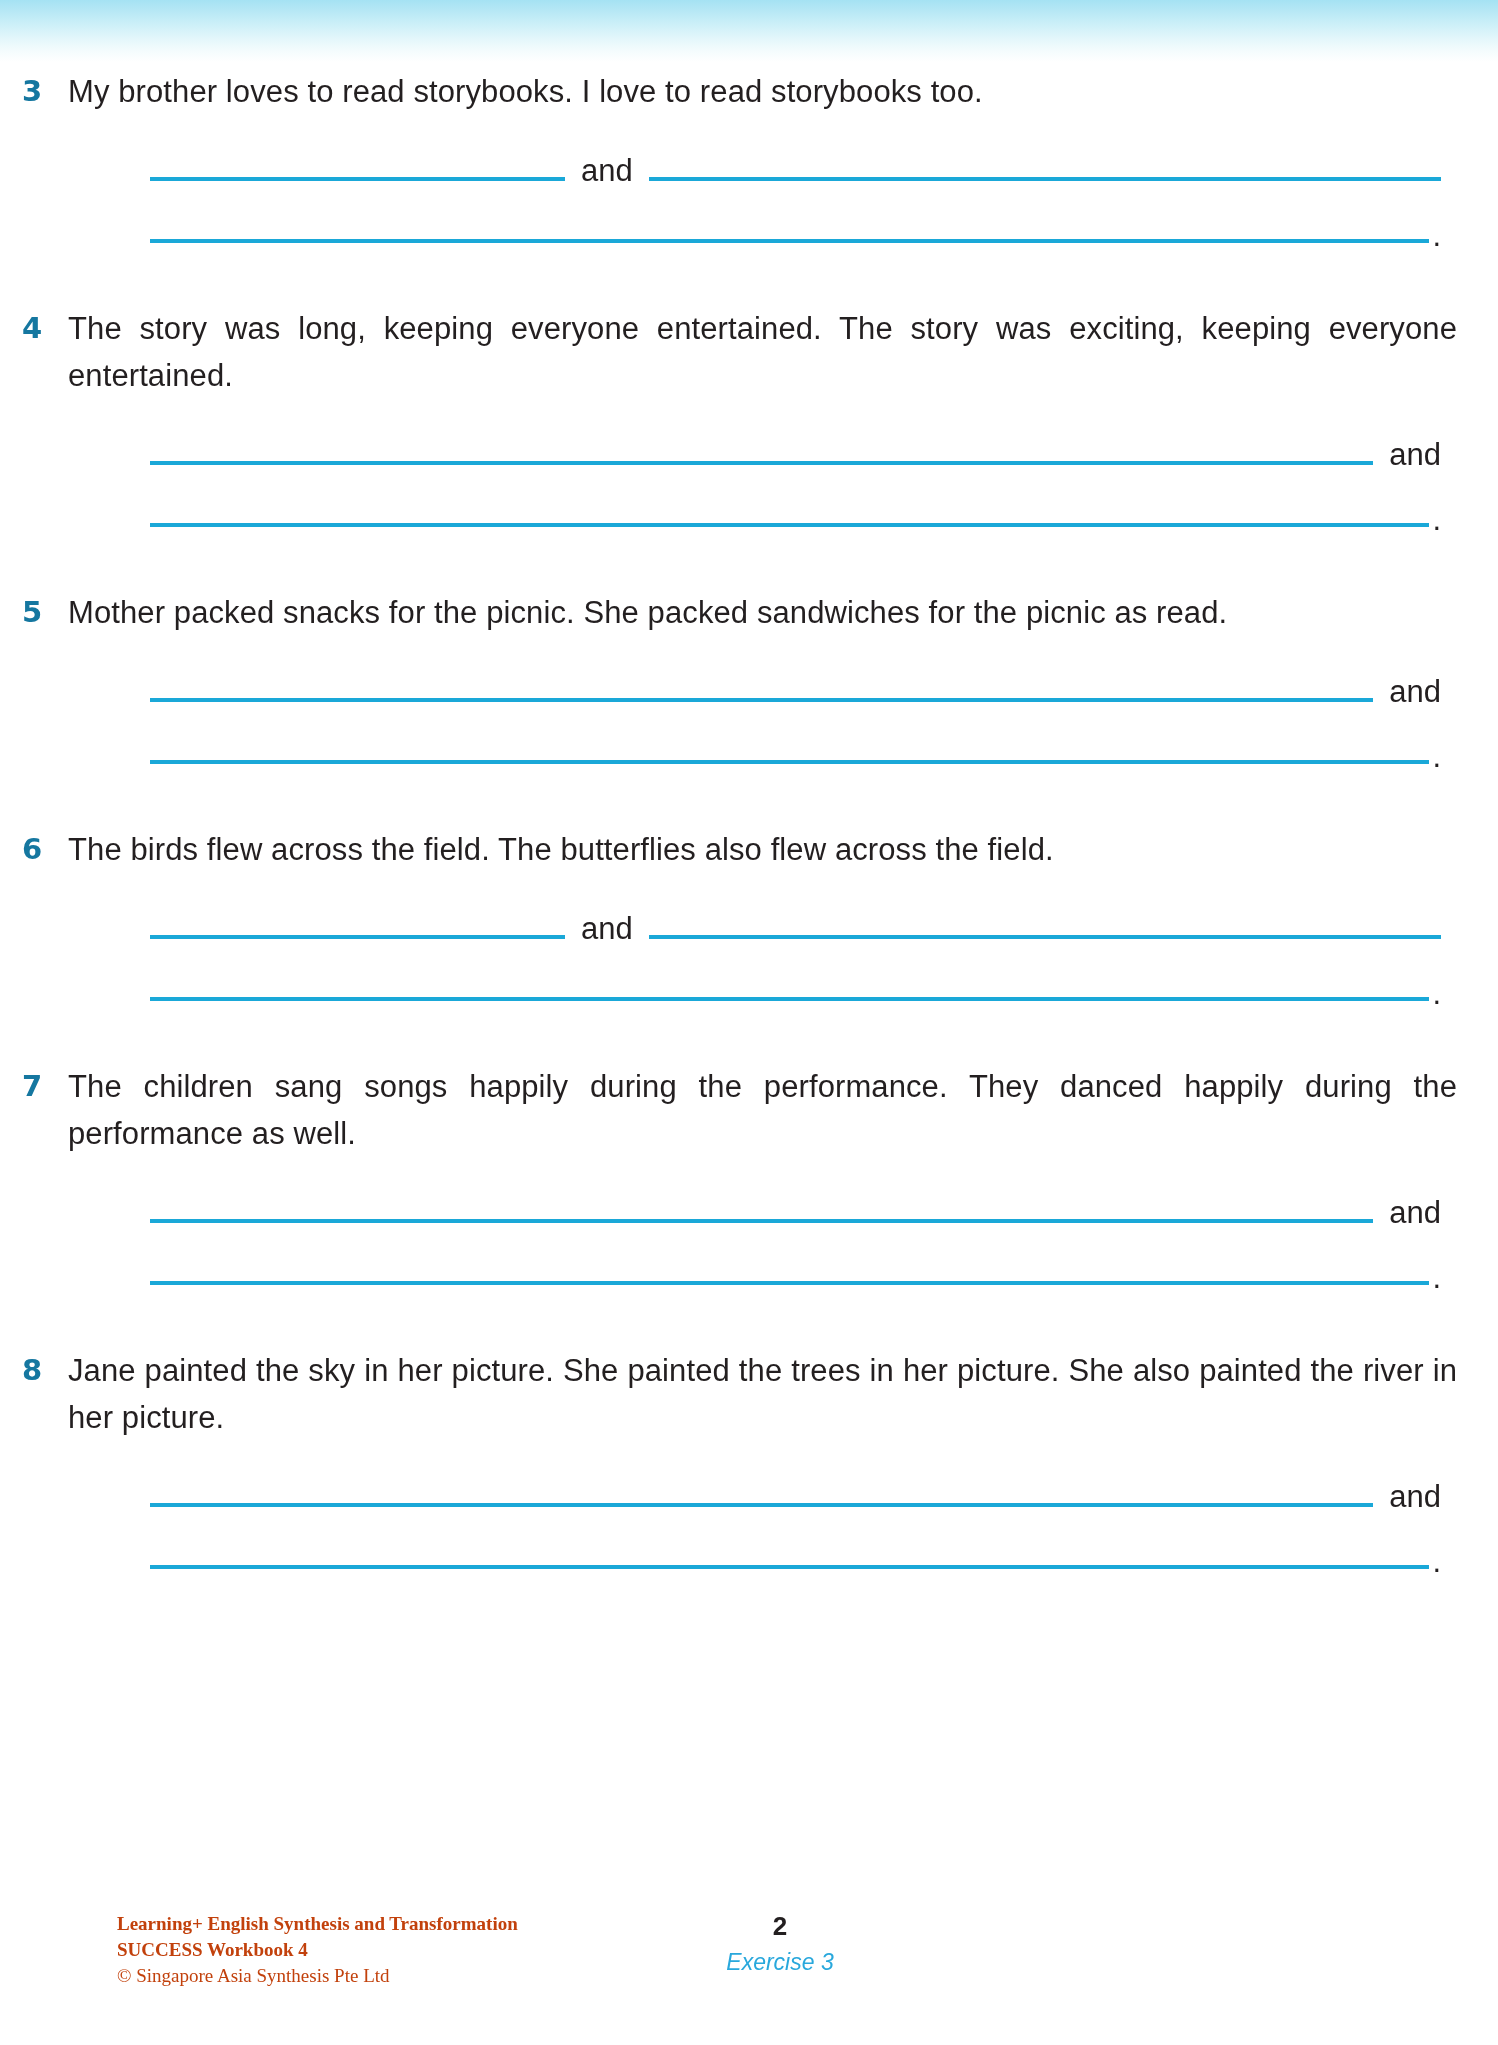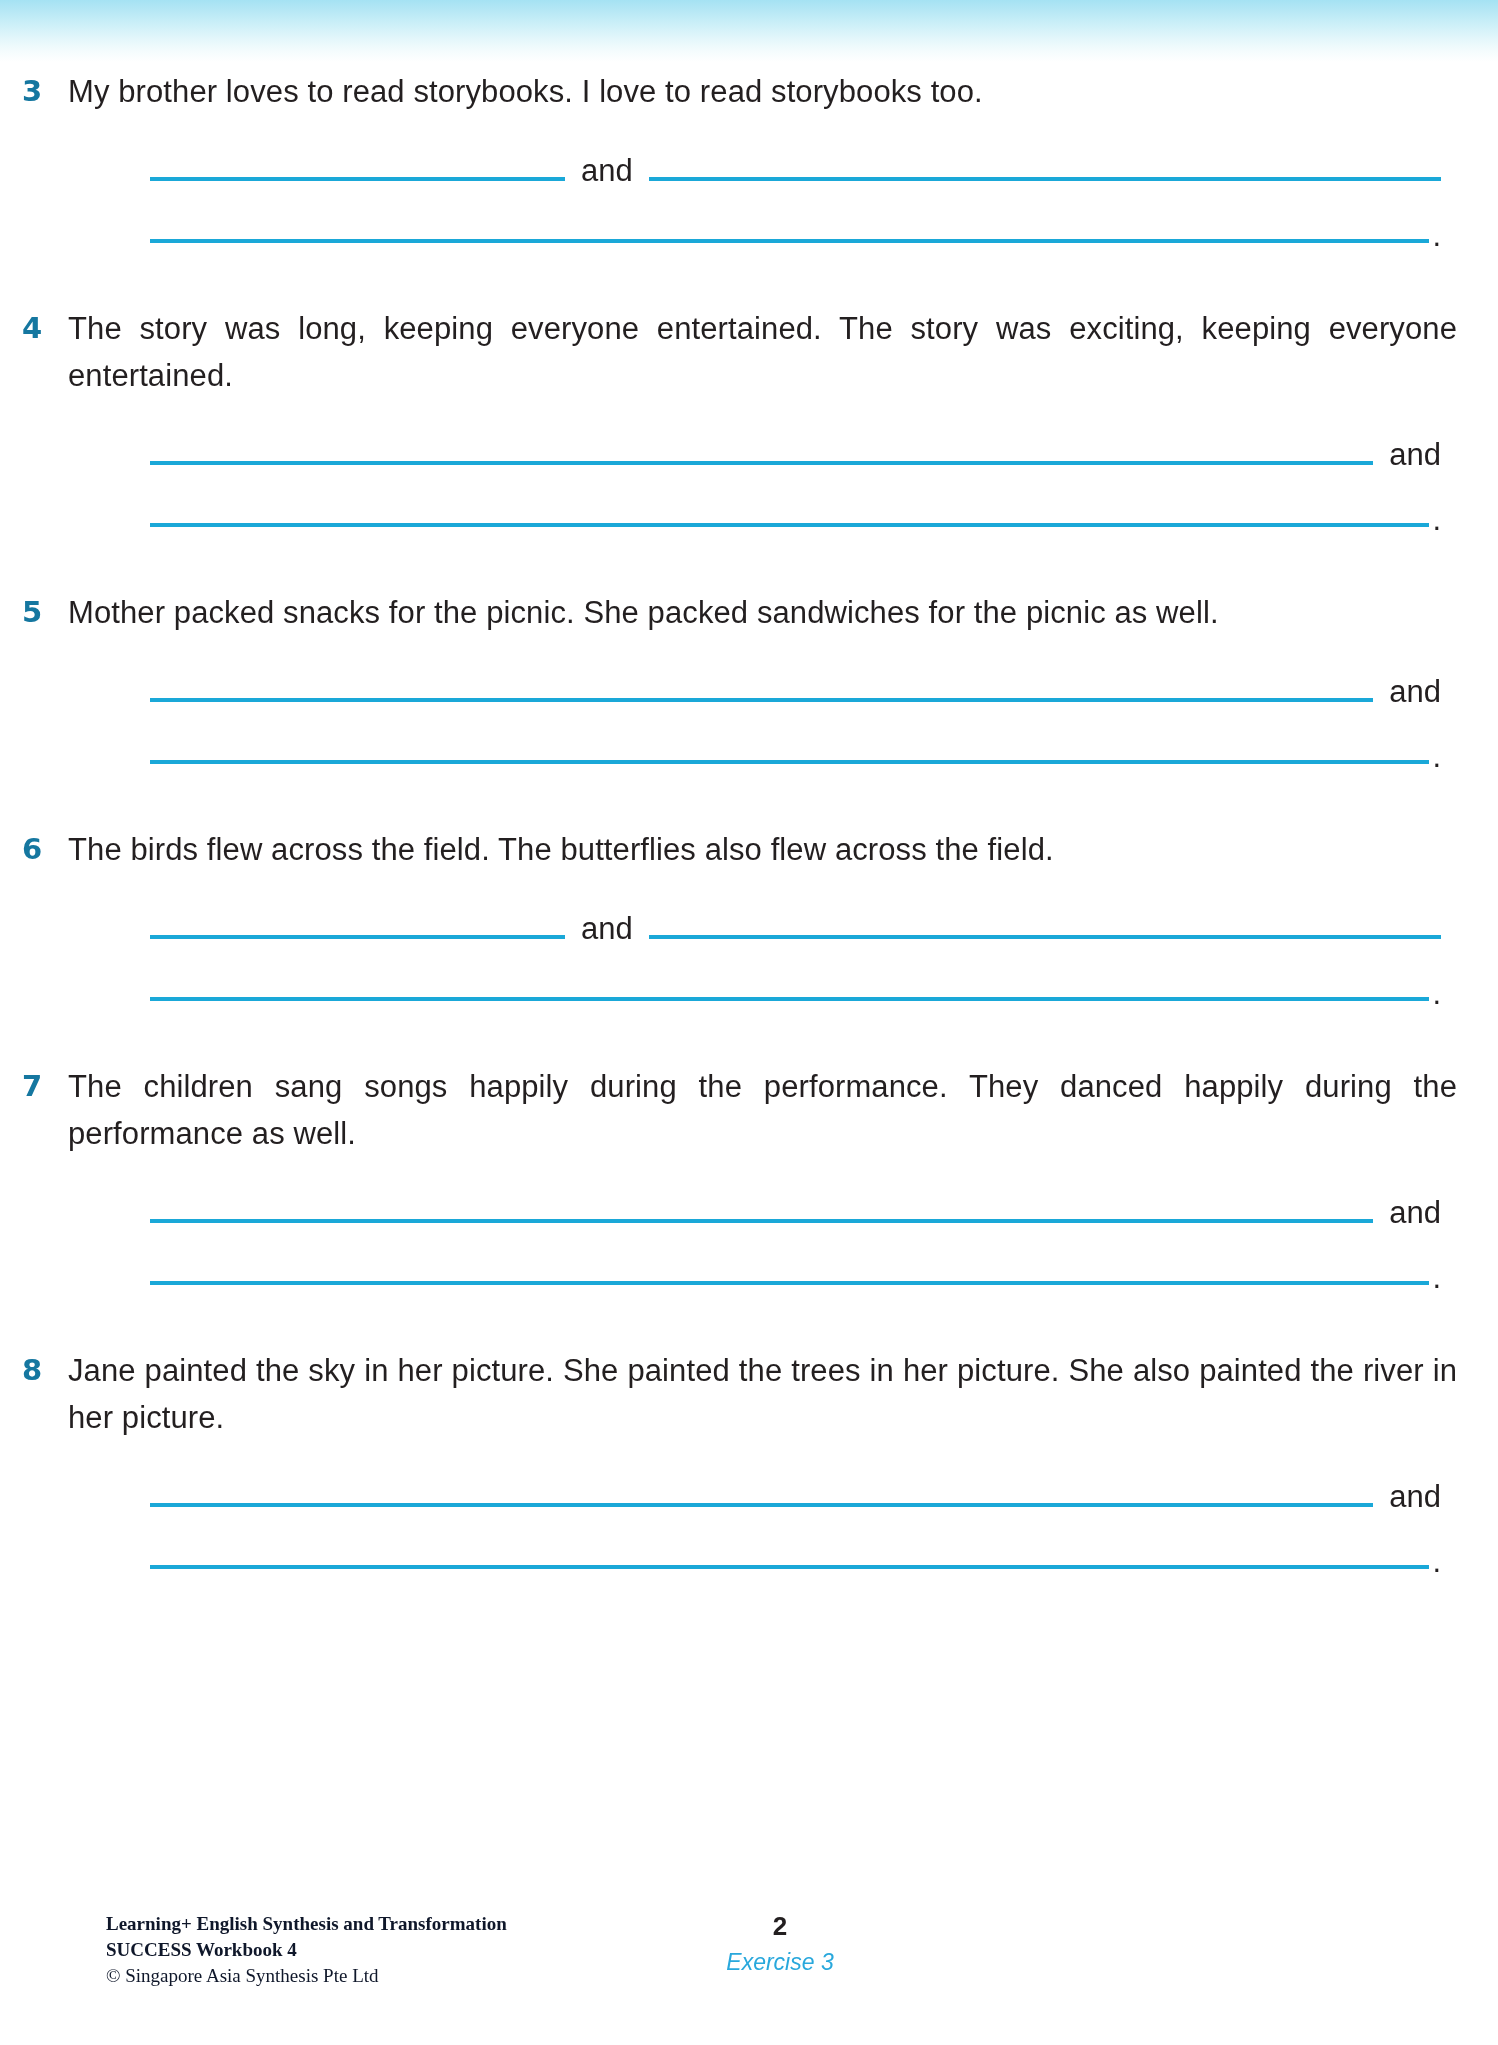--- a/index.html
+++ b/index.html
@@ -134,26 +134,26 @@
   
   .footer {
     position: absolute;
     left: 0;
     bottom: 44px;
     width: 1498px;
     height: 90px;
   }
   .footer-left {
     position: absolute;
-    left: 106px;
+    left: 117px;
     top: 0;
     font-family: "Liberation Serif", serif;
     font-size: 19px;
     line-height: 26px;
-    color: #0f172a;
+    color: #c2410c;
   }
   .footer-left .bold { font-weight: bold; }
   .footer-center {
     position: absolute;
     left: 700px;
     top: 0;
     width: 160px;
     text-align: center;
   }
   .pagenum {
@@ -212,21 +212,21 @@
         <div class="ansrow">
           <div class="rule grow" style="border-bottom-color: rgb(26, 168, 216);"></div>
           <div class="period">.</div>
         </div>
       </div>
     </div>
 
     <div class="qblock" style="margin-top:50px;">
       <div class="qrow">
         <div class="qnum" style="color: rgb(21, 119, 160);">5</div>
-        <div class="qtext">Mother packed snacks for the picnic. She packed sandwiches for the picnic as well.</div>
+        <div class="qtext">Mother packed snacks for the picnic. She packed sandwiches for the picnic as read.</div>
       </div>
       <div class="answers">
         <div class="ansrow">
           <div class="rule grow" style="border-bottom-color: rgb(26, 168, 216);"></div>
           <div class="and-word tail">and</div>
         </div>
         <div class="ansrow">
           <div class="rule grow" style="border-bottom-color: rgb(26, 168, 216);"></div>
           <div class="period">.</div>
         </div>

